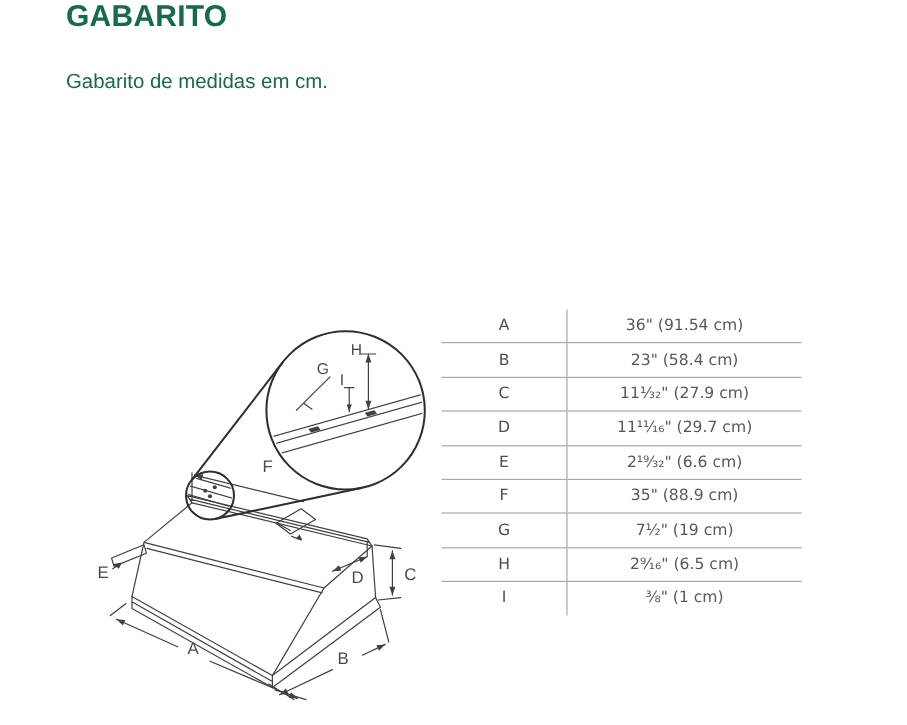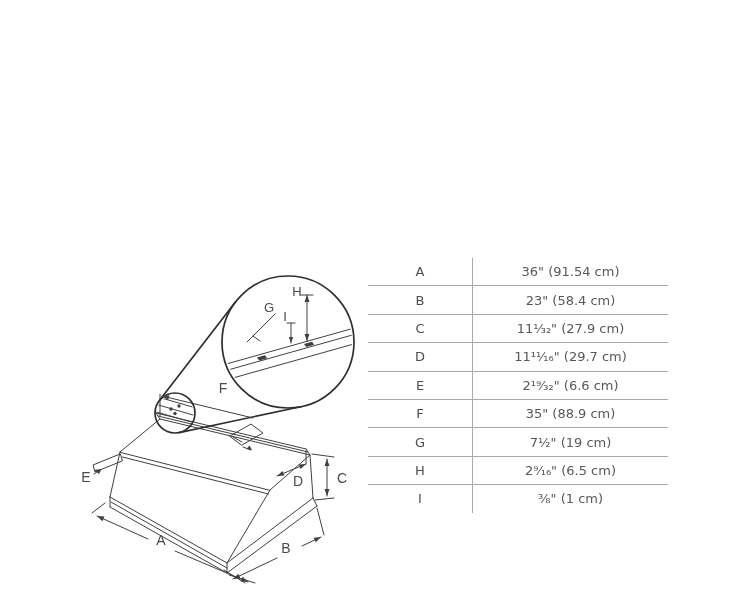--- a/index.html
+++ b/index.html
@@ -20,20 +20,22 @@
           height:100%;display:flex;align-items:center;justify-content:center;}
 
   .diagram{position:absolute;left:55px;top:243px;width:360px;height:345px;}
   .dim-label{font-family:"Liberation Sans",sans-serif;fill:#4a4a4c;}
 </style>
 </head>
 <body>
 
 <div class="page">
 
+  <div class="title">GABARITO</div>
+  <div class="subtitle">Gabarito de medidas em cm.</div>
 
   <svg class="diagram" viewBox="0 0 360 345">
     <defs>
       <clipPath id="bigc">
           <circle cx="233" cy="99" r="64"></circle>
         </clipPath>
       <clipPath id="smallc">
           <circle cx="120" cy="170" r="18.5"></circle>
         </clipPath>
     </defs>

